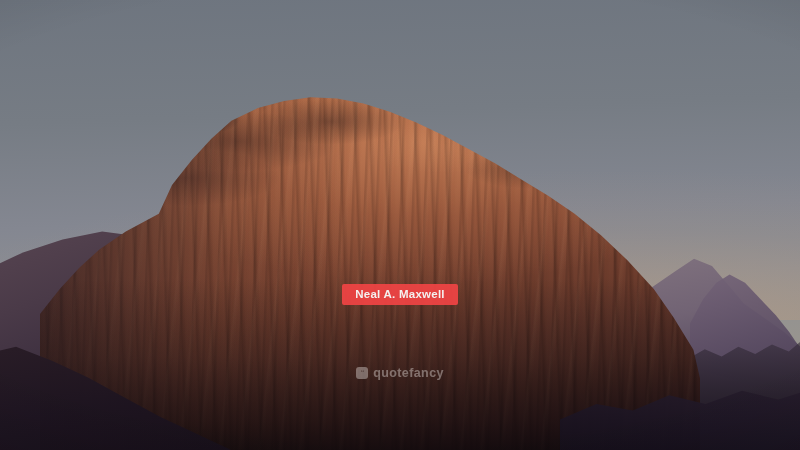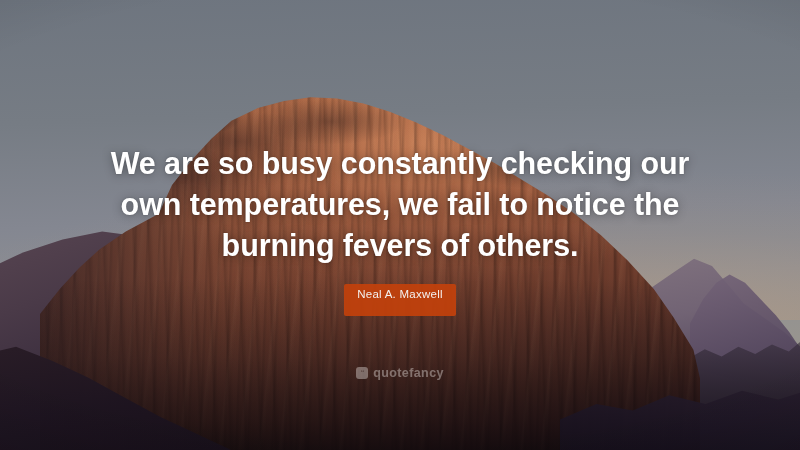--- a/index.html
+++ b/index.html
@@ -225,26 +225,26 @@
   }
   .author-wrap {
     position: absolute;
     left: 0; right: 0;
     top: 284px;
     display: flex;
     justify-content: center;
   }
   .author {
     display: inline-block;
-    background: #c2410c;
+    background: #ef4444;
     color: #ffffff;
     font-size: 11.5px;
-    font-weight: 400;
+    font-weight: 700;
     letter-spacing: 0.25px;
-    padding: 4px 13px 16px 13px;
+    padding: 4px 13px 5px 13px;
     border-radius: 2px;
     opacity: 0.93;
     white-space: nowrap;
   }
 
   
   .watermark {
     position: absolute;
     left: 0; right: 0;
     top: 366px;
@@ -299,21 +299,20 @@
     <div class="dome-shadow-l"></div>
     <div class="dome-shadow-b"></div>
   </div>
 
   <div class="fore-left"></div>
   <div class="fore-right"></div>
   <div class="vignette"></div>
 
   <div class="overlay">
 
-    <p class="quote">We are so busy constantly checking our own temperatures, we fail to notice the burning fevers of others.</p>
 
     <div class="author-wrap">
       <span class="author">Neal A. Maxwell</span>
     </div>
 
     <div class="watermark">
       <span class="wm-logo">
         <span>“</span>
       </span>
       <span class="wm-text">quotefancy</span>

